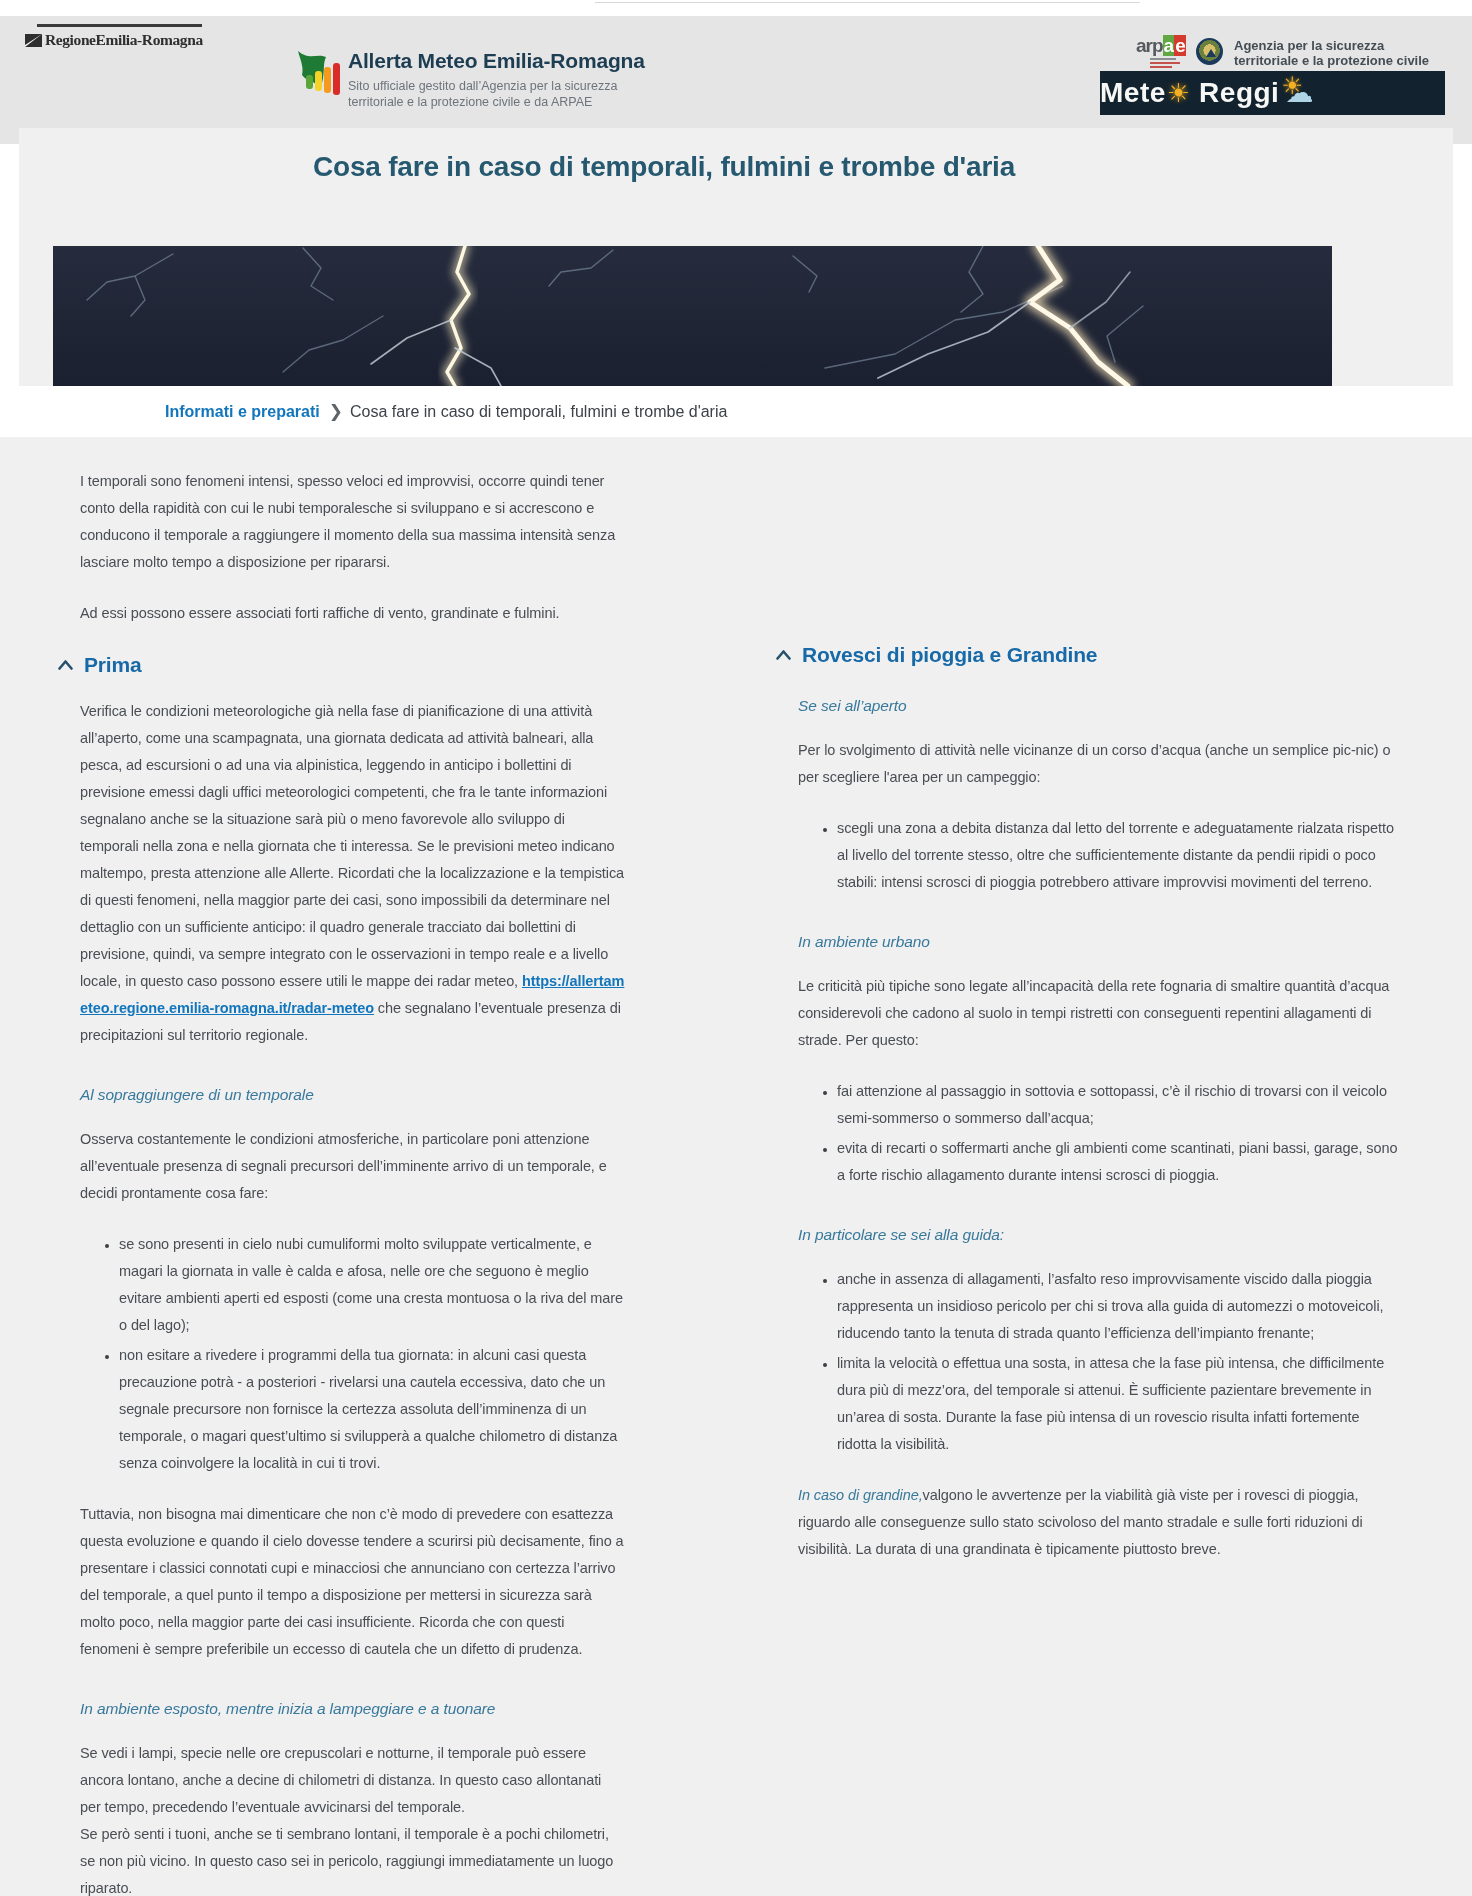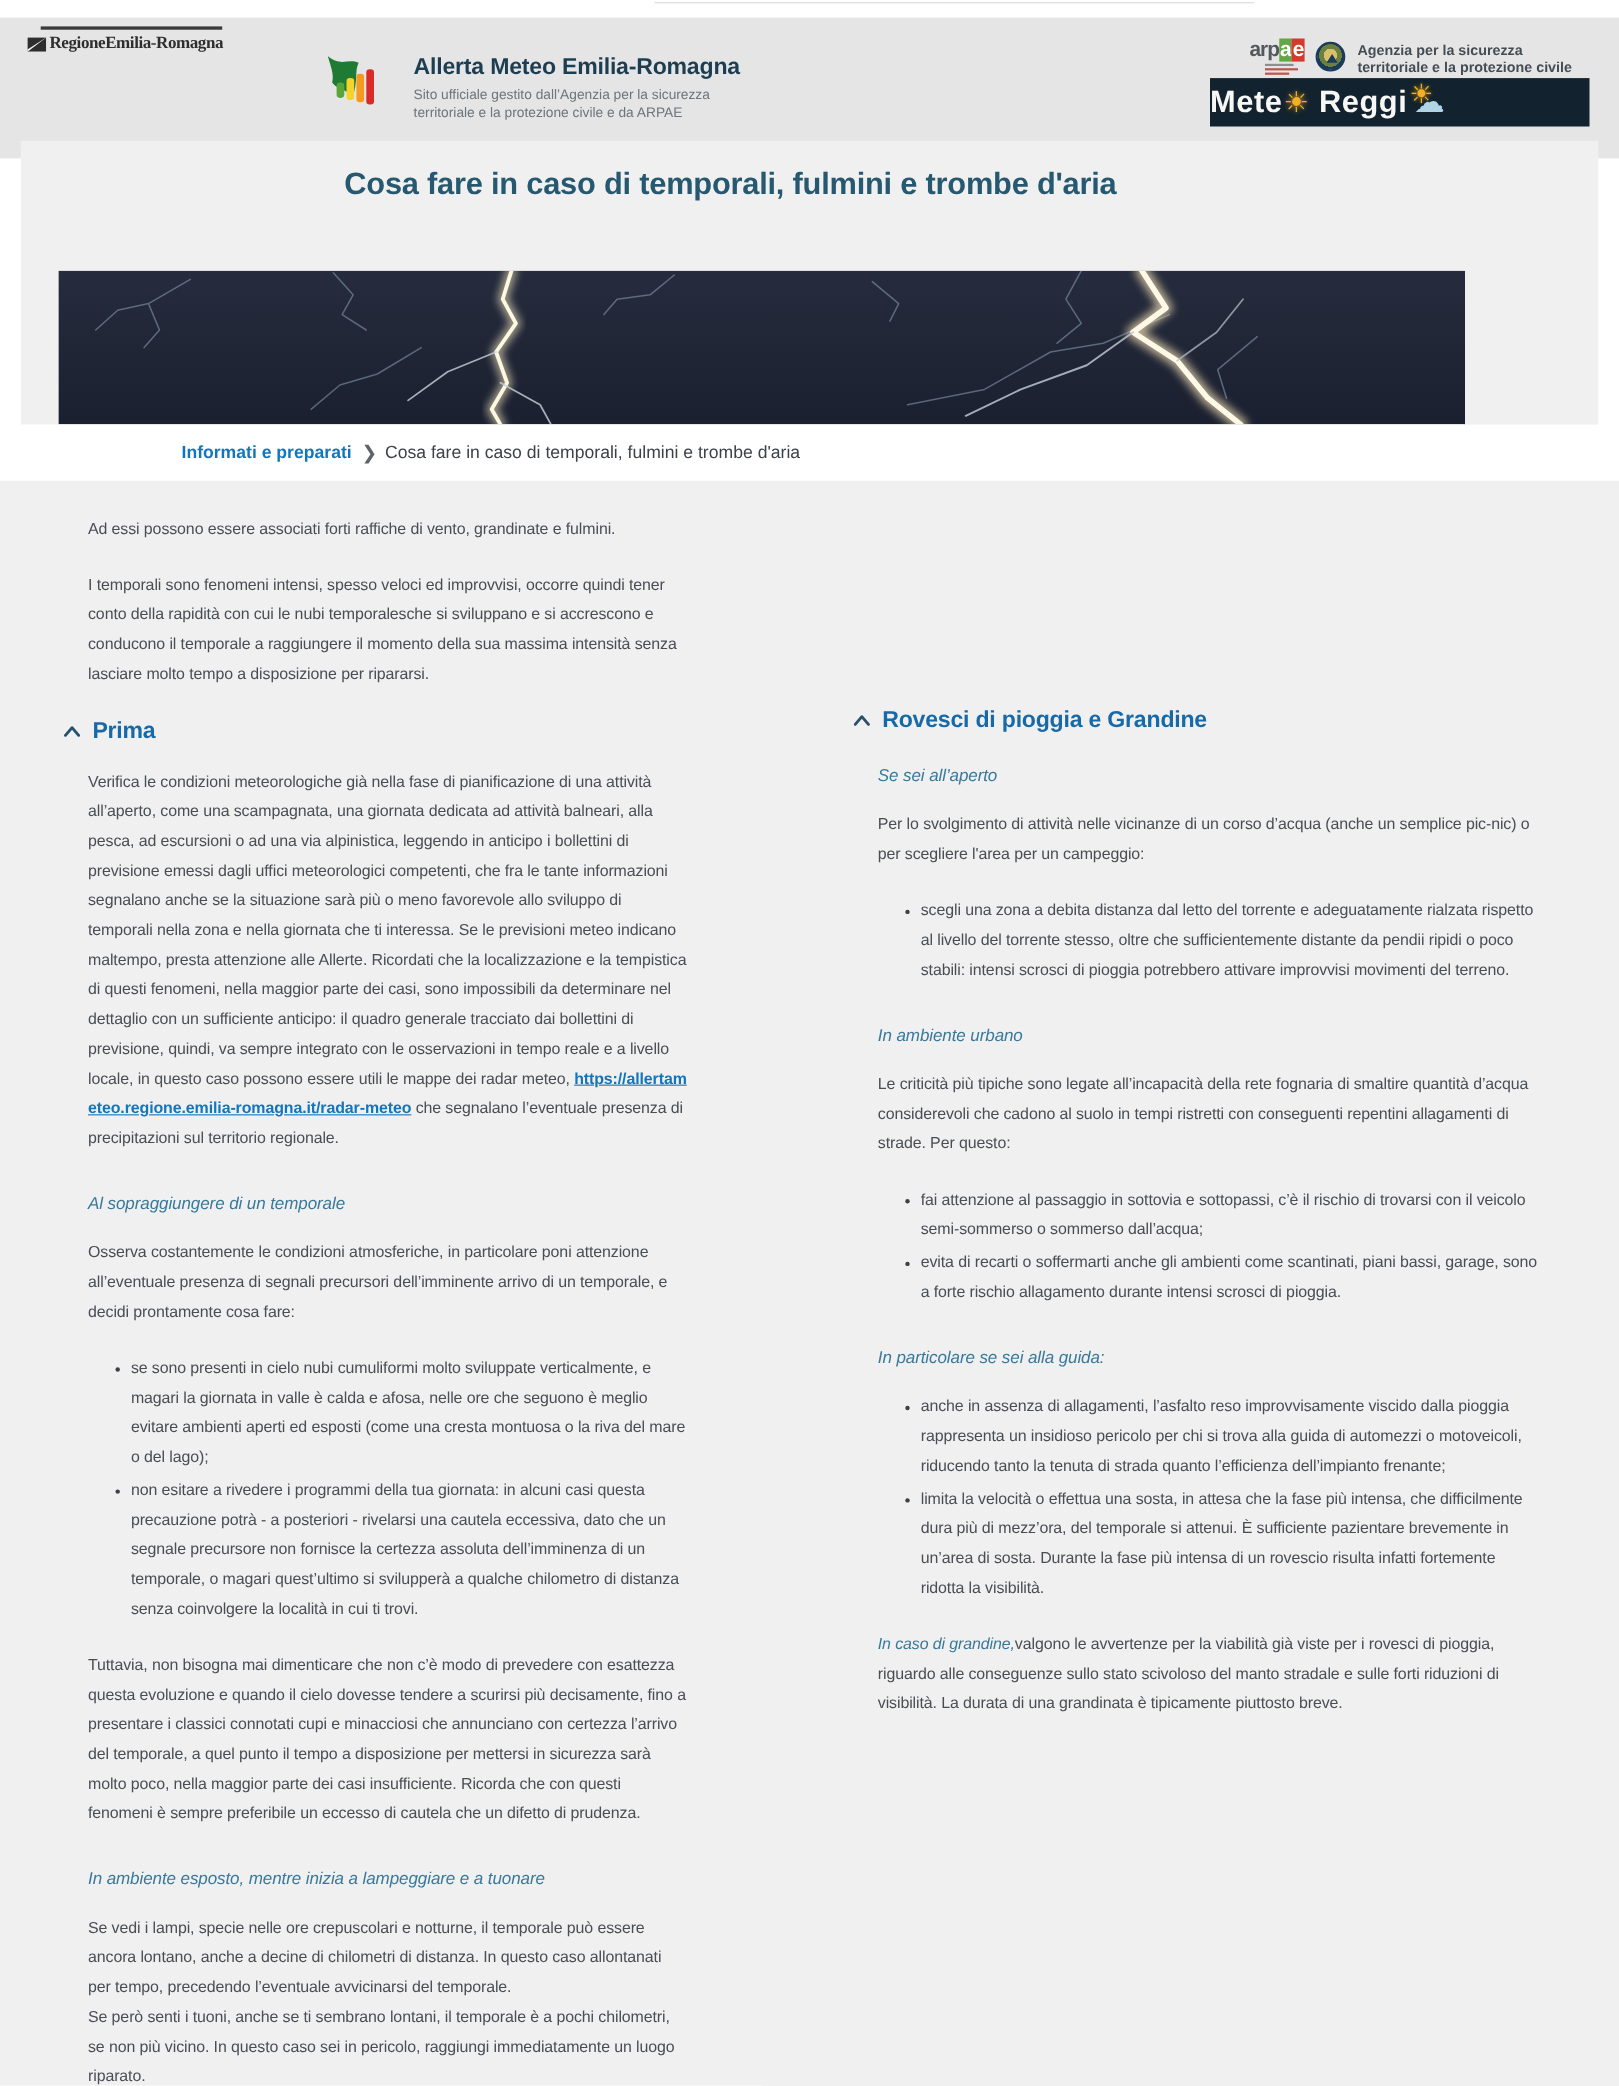--- a/index.html
+++ b/index.html
@@ -14,21 +14,21 @@
   
   .top-hairline { position:absolute; top:2px; left:595px; width:545px; height:1px; background:#d9d9d9; }
   .header { position:absolute; top:16px; left:0; width:1472px; height:128px; background:#e5e5e5; }
 
   .rer-logo { position:absolute; top:8px; left:25px; width:190px; cursor:pointer; }
   .rer-rule { height:3px; background:#3a3a3a; margin-bottom:4px; width:165px; margin-left:12px; }
   .rer-row { display:flex; align-items:center; gap:3px; }
   .rer-flag { width:17px; height:13px; display:inline-block; }
   .rer-text { font-family:"Liberation Serif", serif; font-size:15.5px; letter-spacing:-0.4px; color:#2e2e2e; font-weight:bold; }
 
-  .allerta { position:absolute; top:33px; left:296px; display:flex; gap:28px; cursor:pointer; }
+  .allerta { position:absolute; top:33px; left:296px; display:flex; gap:0; cursor:pointer; }
   .allerta-icon { width:52px; height:52px; flex:0 0 auto; }
   .allerta-title { font-size:21px; font-weight:bold; color:#1d3d52; letter-spacing:-0.2px; }
   .allerta-sub { margin-top:5px; font-size:12.5px; line-height:16px; color:#6d747b; width:320px; }
 
   .arpae { position:absolute; top:20px; left:1136px; cursor:pointer; }
   .arpae-word { font-size:19px; font-weight:bold; letter-spacing:-1px; color:#55595e; line-height:19px; }
   .arpae-word .tile-g { background:#61a744; color:#fff; padding:0 1px; }
   .arpae-word .tile-r { background:#d53a2f; color:#fff; padding:0 1px; }
   .arpae-lines { margin:3px 0 0 14px; }
   .arpae-lines div { height:2px; margin-bottom:2px; background:#c3524a; }
@@ -188,22 +188,22 @@
   <div class="crumb-inner">
     <a class="crumb-link">Informati e preparati</a>
     <span class="crumb-sep">❯</span>
     <span class="crumb-current">Cosa fare in caso di temporali, fulmini e trombe d'aria</span>
   </div>
 </div>
 
 <div class="main">
 
   <div class="col col-left">
+    <p>I temporali sono fenomeni intensi, spesso veloci ed improvvisi, occorre quindi tener conto della rapidità con cui le nubi temporalesche si sviluppano e si accrescono e conducono il temporale a raggiungere il momento della sua massima intensità senza lasciare molto tempo a disposizione per ripararsi.</p>
     <p>Ad essi possono essere associati forti raffiche di vento, grandinate e fulmini.</p>
-    <p>I temporali sono fenomeni intensi, spesso veloci ed improvvisi, occorre quindi tener conto della rapidità con cui le nubi temporalesche si sviluppano e si accrescono e conducono il temporale a raggiungere il momento della sua massima intensità senza lasciare molto tempo a disposizione per ripararsi.</p>
 
     <div class="sec-head">
       <span class="chev">
         <svg width="15" height="10" viewBox="0 0 15 10">
             <polyline points="1.5,8.5 7.5,1.5 13.5,8.5" fill="none" stroke="#27506b" stroke-width="2.6" stroke-linecap="round" stroke-linejoin="round"></polyline>
           </svg>
       </span>
       <span class="label">Prima</span>
     </div>
 

